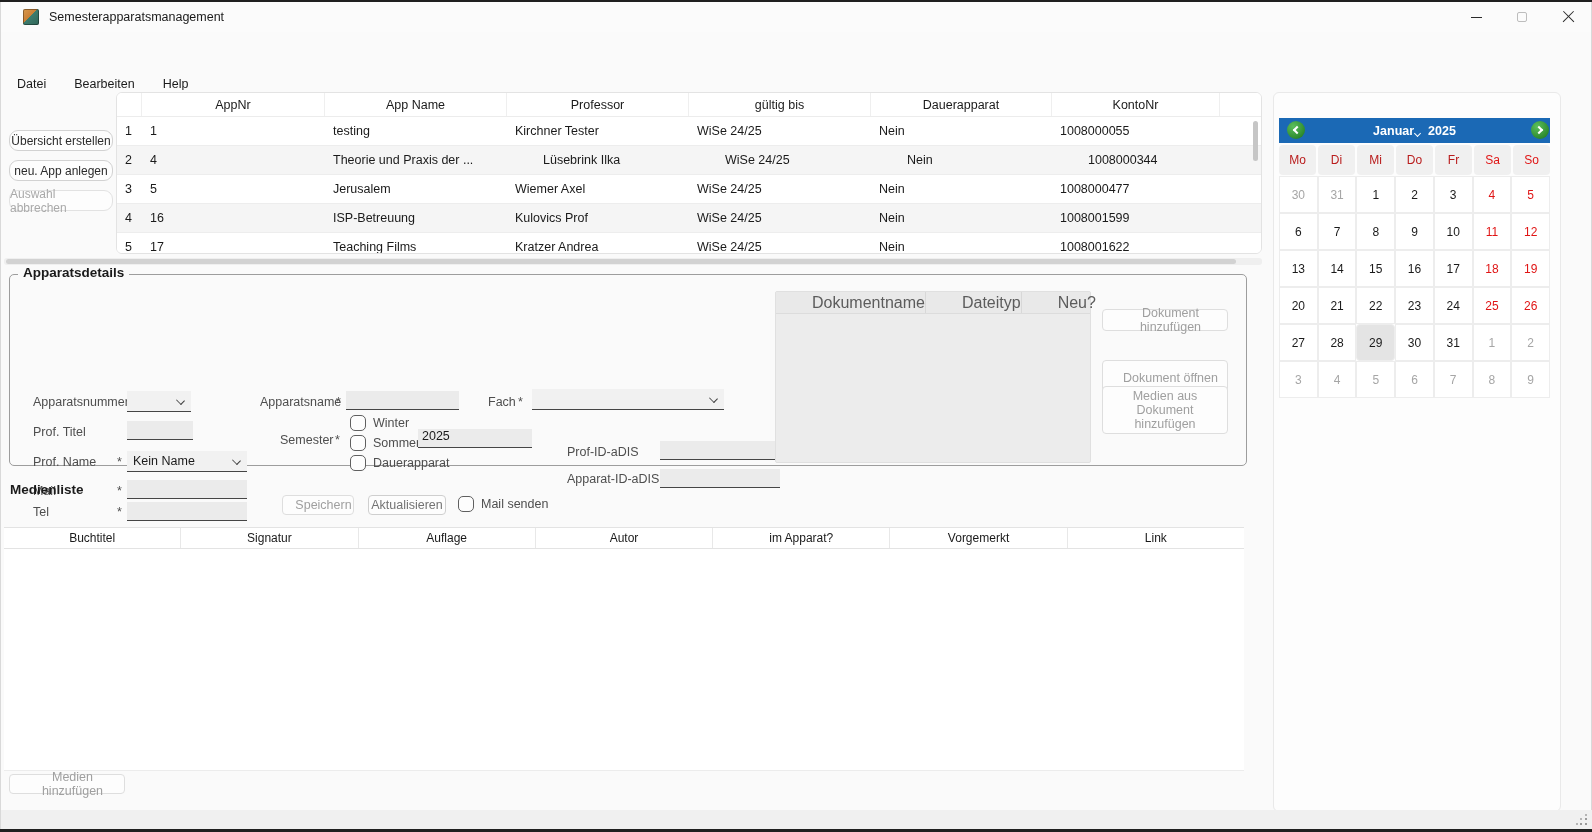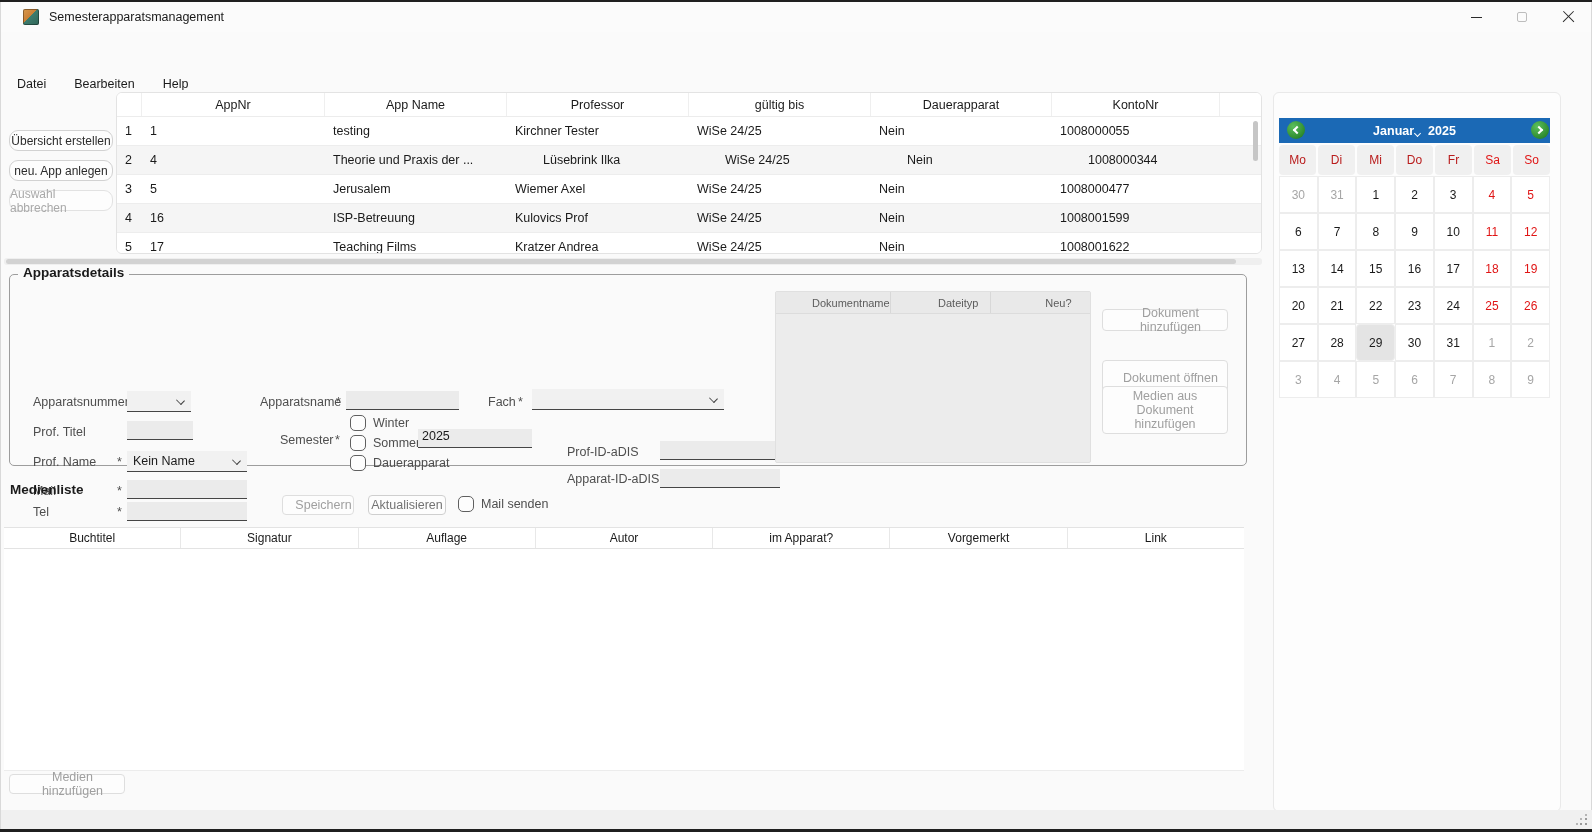--- a/index.html
+++ b/index.html
@@ -56,21 +56,21 @@
   .dropdown { position:absolute; background:#f1f1f1; border:none; border-bottom:1.4px solid #454545; height:21px; display:flex; align-items:center; padding:0 6px; font-size:12.5px; color:#1a1a1a; }
   .chev { position:absolute; right:7px; top:6px; width:7px; height:7px; border-right:1.4px solid #3c3c3c; border-bottom:1.4px solid #3c3c3c; transform:rotate(45deg) scaleY(.8); }
   .chkbox { position:absolute; width:16px; height:16px; border:1.4px solid #5f5f5f; border-radius:5px; background:#fdfdfd; }
   .chklabel { position:absolute; color:#4e4e4e; font-size:12.5px; white-space:nowrap; }
   .btn { position:absolute; background:#fdfdfd; border:1px solid #cfcfcf; border-radius:4px; font-size:12.5px; color:#737373; display:flex; align-items:center; justify-content:center; text-align:center; }
   .btn.disabled { color:#9f9f9f; border-color:#dedede;padding-left:11px; }
 
   
   .docpanel { position:absolute; left:765px; top:16px; width:316px; height:172px; background:#ececec; border:1px solid #e0e0e0; border-radius:2px; }
   .dochdr { display:flex; height:22px; background:#e9e9e9; border-bottom:1px solid #dcdcdc; }
-  .dochdr .hc { flex:1; display:flex; align-items:center; justify-content:center; font-size:11px; color:#5c5c5c; border-right:1px solid #d8d8d8;padding-left:36px; }
+  .dochdr .hc { flex:1; display:flex; align-items:center; justify-content:center; font-size:16px; color:#5c5c5c; border-right:1px solid #d8d8d8;padding-left:36px; }
   .dochdr .hc:last-child { border-right:none; }
 
   
   .medtitle { position:absolute; left:6px; top:392px; font-weight:bold; font-size:13.5px; }
   .medheader { position:absolute; left:0px; top:437px; width:1240px; height:22px; background:#fff; border-top:1px solid #e3e3e3; border-bottom:1px solid #e3e3e3; display:flex; }
   .medheader .hc { flex:1; display:flex; align-items:center; justify-content:center; font-size:12px; border-right:1px solid #e8e8e8; }
   .medheader .hc:last-child { border-right:none; }
   .medbody { position:absolute; left:0px; top:459px; width:1240px; height:222px; background:#fff; border-bottom:1px solid #ececec; }
   .med-add { left:5px; top:684px; width:116px; height:20px; }
 

